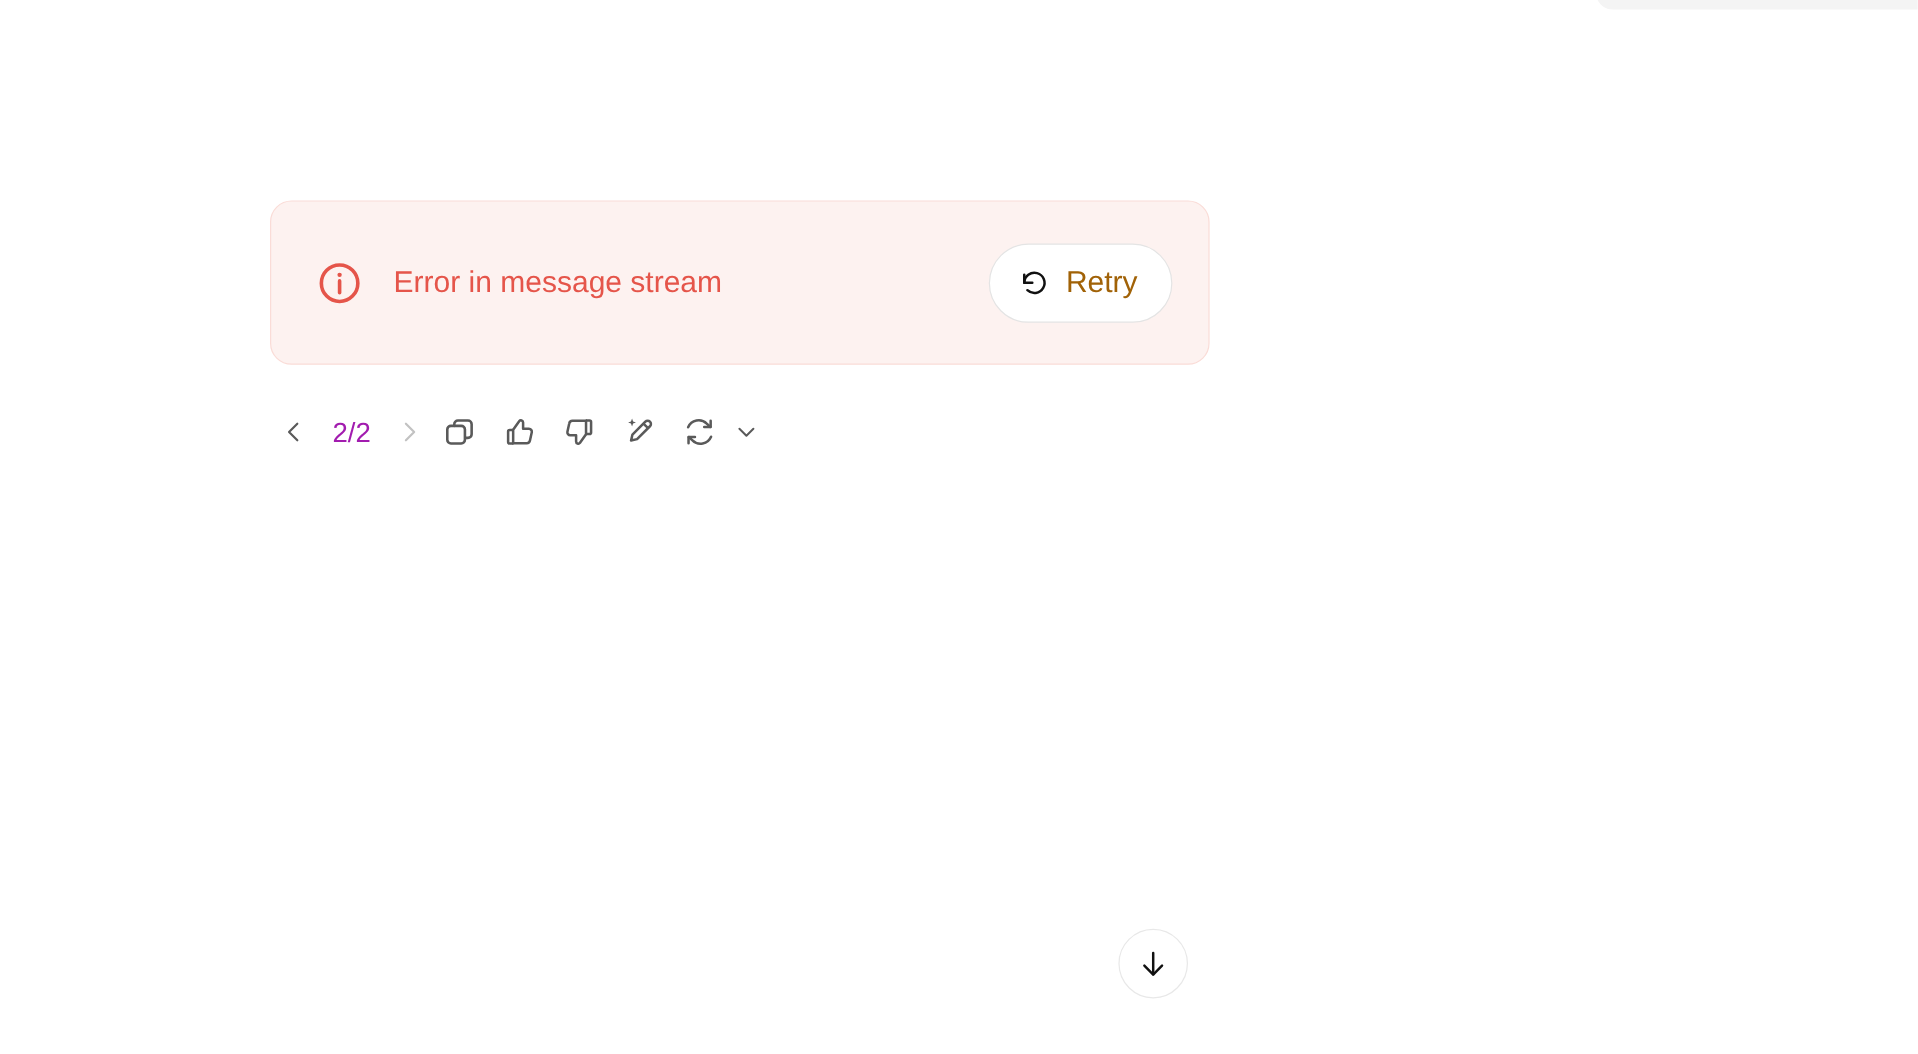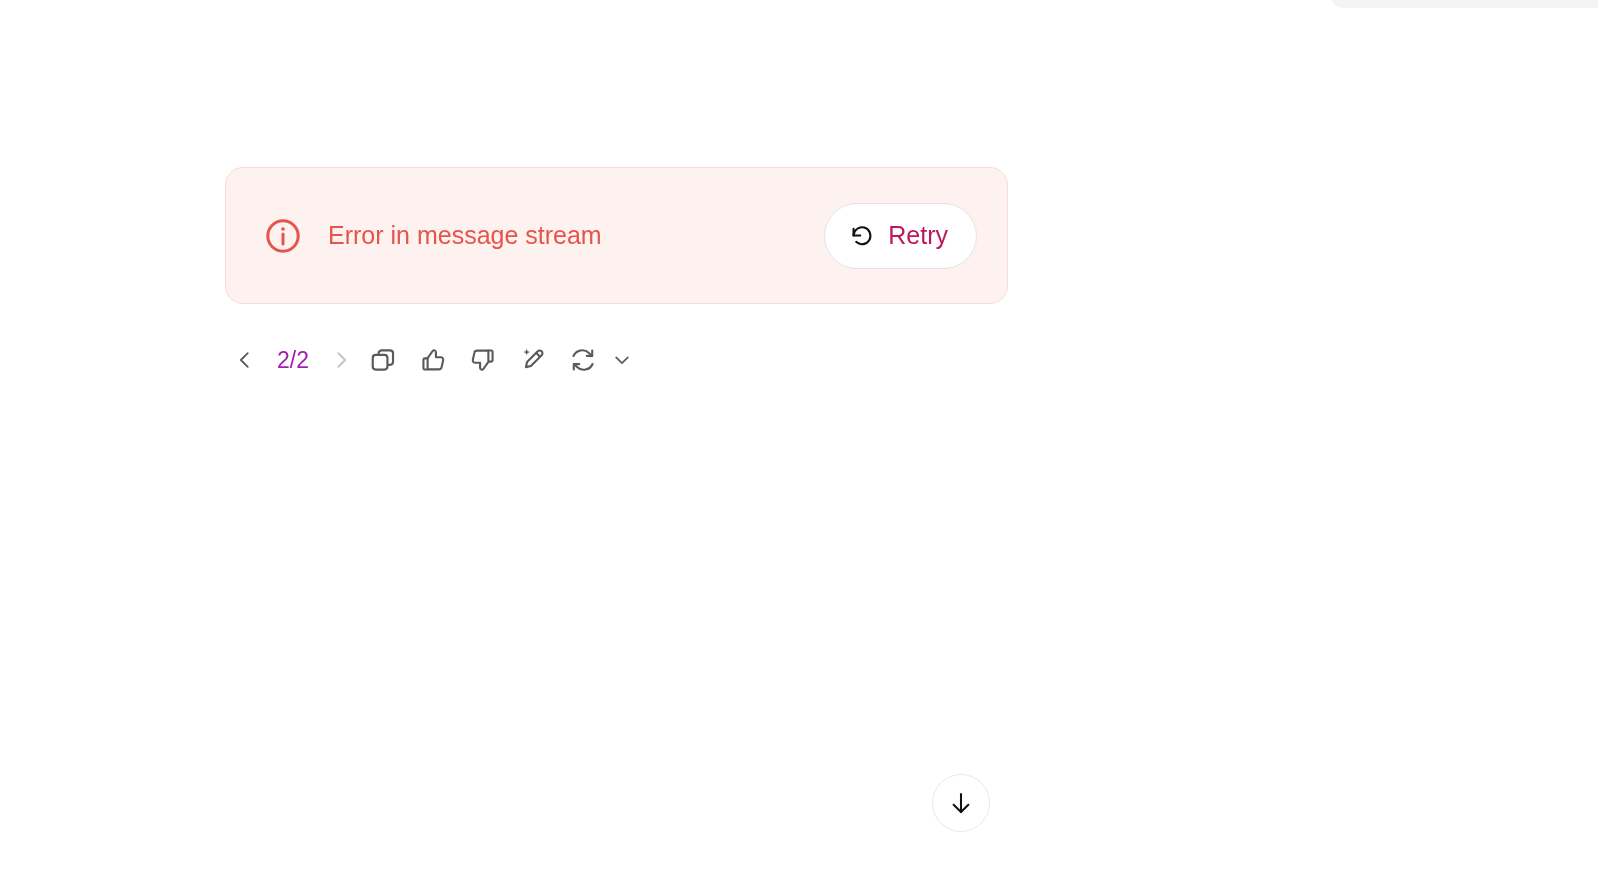--- a/index.html
+++ b/index.html
@@ -70,21 +70,21 @@
     cursor: pointer;
     font-family: "Liberation Sans", sans-serif;
   }
   .retry-icon {
     width: 26px;
     height: 26px;
     display: block;
   }
   .retry-label {
     font-size: 25px;
-    color: #be185d;
+    color: #a16207;
     line-height: 1;
     white-space: nowrap;
   }
 
   
   .action-toolbar {
     position: absolute;
     left: 228px;
     top: 336px;
     height: 48px;

